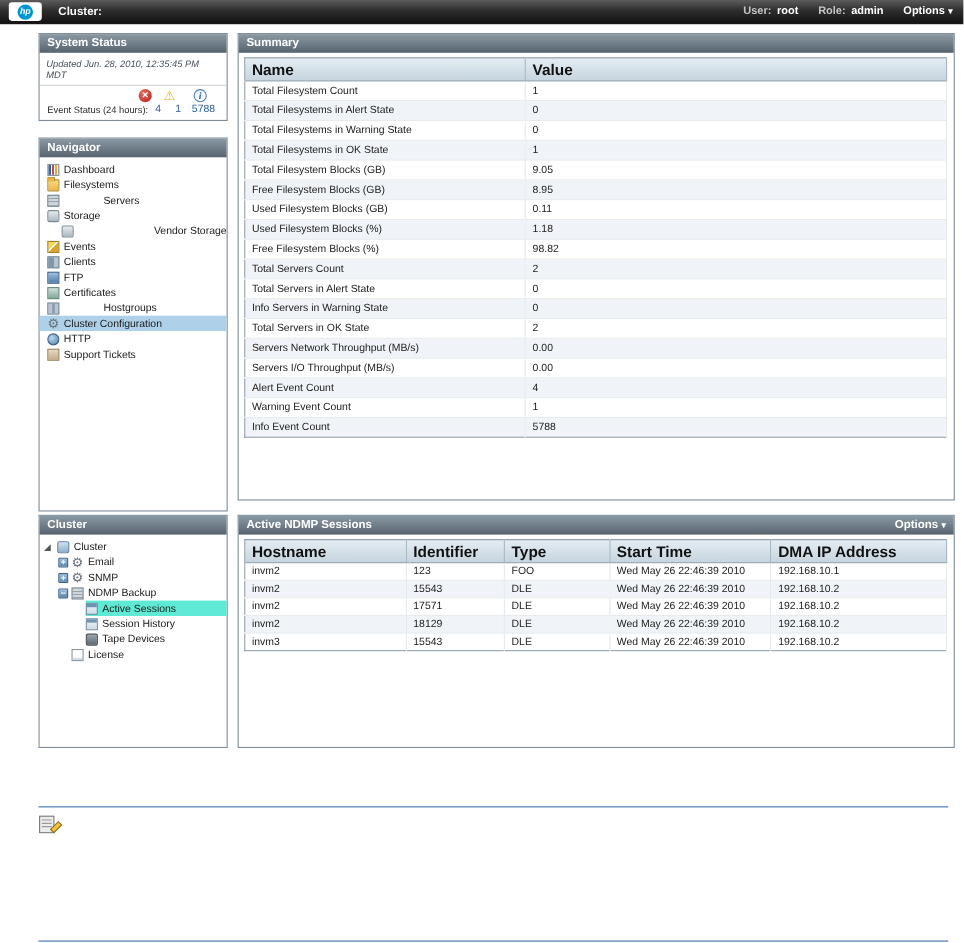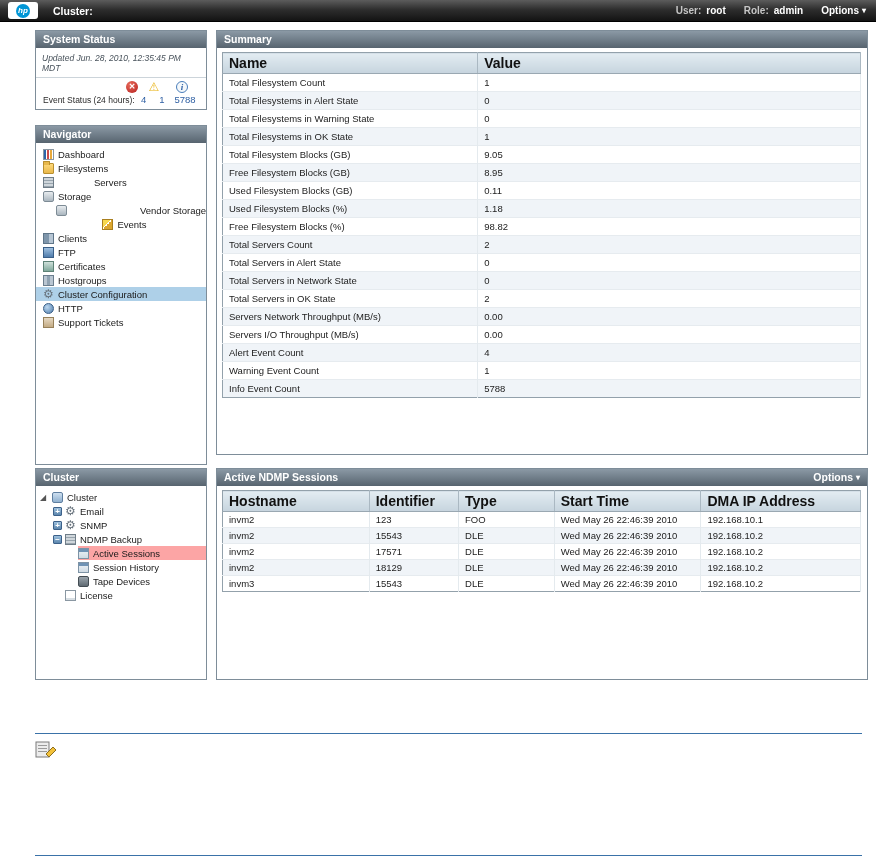--- a/index.html
+++ b/index.html
@@ -40,21 +40,21 @@
 .warn-ev{color:#e8b10f;font-size:12px;line-height:12px}
 .info-ev{width:12px;height:12px;border-radius:50%;background:#f4f8fb;border:1px solid #4a7ebb;color:#2e5fa3;font:italic bold 9px/10px "Liberation Serif",serif;text-align:center;display:inline-block}
 
 
 .nav-list{padding-top:4px}
 .nav-item{display:flex;align-items:center;height:14px;font-size:9.5px;color:#1a1a1a;cursor:pointer}
 .nav-item.selected{background:#aed0e8}
 .tree-list{padding-top:4px}
 .tree-item{display:flex;align-items:center;height:14px;font-size:9.5px;color:#1a1a1a;cursor:pointer}
 .tree-wrap{display:flex;align-items:center;flex:1;height:14px}
-.tree-wrap.selected{background:#fca5a5}
+.tree-wrap.selected{background:#5eead4}
 .expbox{width:9px;height:9px;background:linear-gradient(#9dc0dd,#5c86ad);border:1px solid #3c618a;color:#fff;font:bold 8px/7px "Liberation Sans",sans-serif;text-align:center;margin-right:3px;border-radius:1px;cursor:pointer;flex:none}
 .exptri{font-size:8px;line-height:9px;color:#555;margin-right:3px;width:9px;flex:none;cursor:pointer}
 .expspacer{width:12px;flex:none}
 
 
 .ic{width:11px;height:11px;margin-right:4px;flex:none;display:inline-block;position:relative}
 .dashboard-icon{background:linear-gradient(90deg,#2e64a8 0 2px,#fff 2px 3px,#c84b4b 3px 5px,#fff 5px 6px,#e8a93b 6px 8px,#fff 8px 9px,#2e64a8 9px);border:1px solid #8a97a2}
 .folder-icon{background:linear-gradient(#ffd97a,#e8b84b);border:1px solid #b98f2f;border-radius:1px}
 .folder-icon::before{content:"";position:absolute;top:-3px;left:-1px;width:5px;height:3px;background:#e8b84b;border:1px solid #b98f2f;border-bottom:none;border-radius:1px 1px 0 0}
 .server-icon,.ndmp-icon{background:repeating-linear-gradient(#cfd6db 0 2px,#98a4ad 2px 3px);border:1px solid #6f7d88}
@@ -154,37 +154,37 @@
           <span class="nav-label">Servers</span>
         </div>
         <div class="nav-item" style="padding-left: 7px;">
           <span class="ic storage-icon"></span>
           <span class="nav-label">Storage</span>
         </div>
         <div class="nav-item" style="padding-left: 20px; justify-content: space-between;">
           <span class="ic vendor-storage-icon"></span>
           <span class="nav-label">Vendor Storage</span>
         </div>
-        <div class="nav-item" style="padding-left: 7px; justify-content: center;">
+        <div class="nav-item" style="padding-left: 7px;">
           <span class="ic events-icon"></span>
           <span class="nav-label">Events</span>
         </div>
         <div class="nav-item" style="padding-left: 7px;">
           <span class="ic clients-icon"></span>
           <span class="nav-label">Clients</span>
         </div>
         <div class="nav-item" style="padding-left: 7px;">
           <span class="ic ftp-icon"></span>
           <span class="nav-label">FTP</span>
         </div>
         <div class="nav-item" style="padding-left: 7px;">
           <span class="ic certificates-icon"></span>
           <span class="nav-label">Certificates</span>
         </div>
-        <div class="nav-item" style="padding-left: 7px;">
+        <div class="nav-item" style="padding-left: 7px; gap: 36px;">
           <span class="ic hostgroups-icon"></span>
           <span class="nav-label">Hostgroups</span>
         </div>
         <div class="nav-item selected" style="padding-left: 7px;">
           <span class="ic gear-icon"></span>
           <span class="nav-label">Cluster Configuration</span>
         </div>
         <div class="nav-item" style="padding-left: 7px;">
           <span class="ic http-icon"></span>
           <span class="nav-label">HTTP</span>
@@ -311,21 +311,21 @@
             </tr>
             <tr>
               <td class="name-col">Total Servers Count</td>
               <td>2</td>
             </tr>
             <tr>
               <td class="name-col">Total Servers in Alert State</td>
               <td>0</td>
             </tr>
             <tr>
-              <td class="name-col">Total Servers in Network State</td>
+              <td class="name-col">Info Servers in Warning State</td>
               <td>0</td>
             </tr>
             <tr>
               <td class="name-col">Total Servers in OK State</td>
               <td>2</td>
             </tr>
             <tr>
               <td class="name-col">Servers Network Throughput (MB/s)</td>
               <td>0.00</td>
             </tr>

